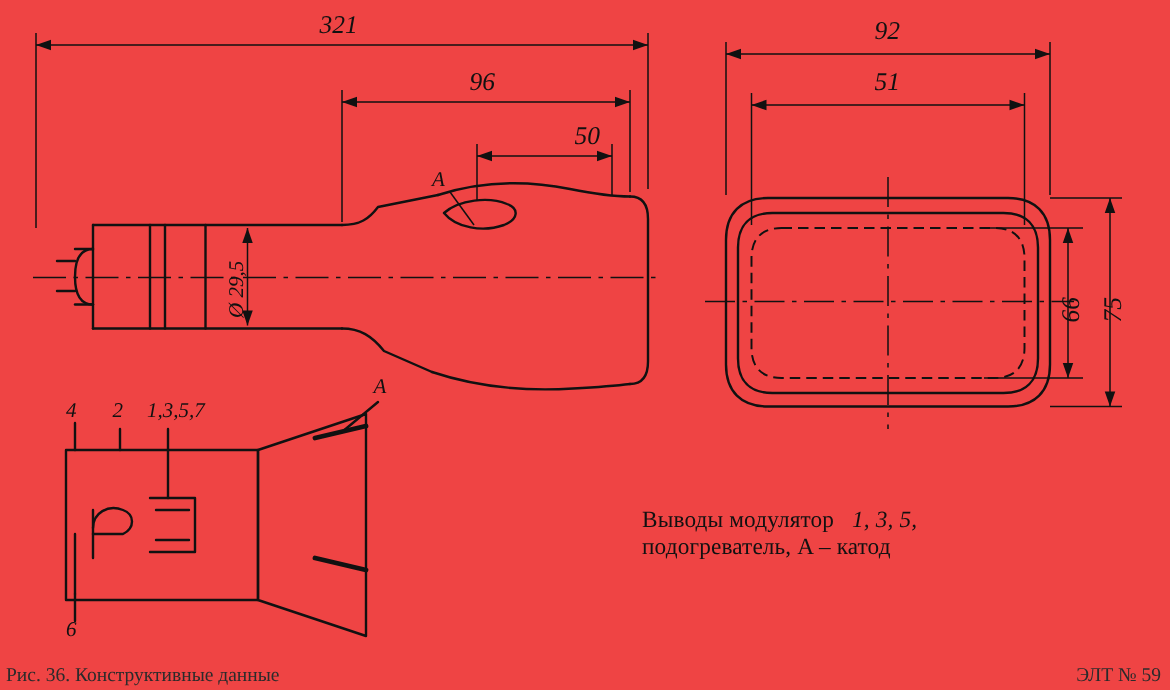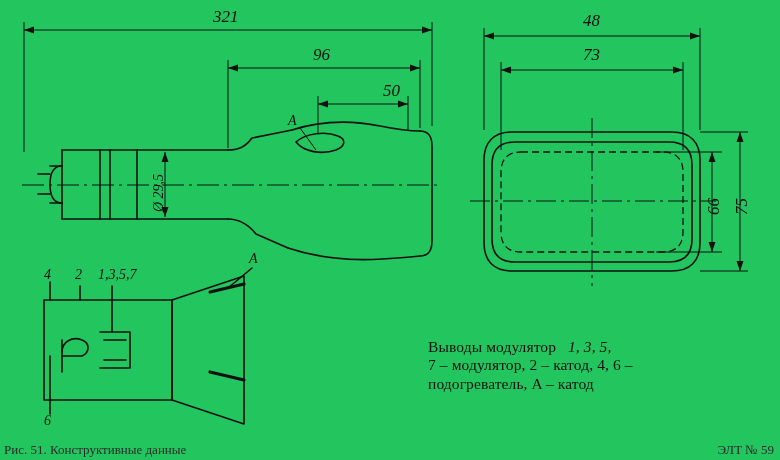--- a/index.html
+++ b/index.html
@@ -4,21 +4,21 @@
 <style>
   html, body {
     margin: 0;
     padding: 0;
     background: #ffffff;
   }
   #page {
     position: relative;
     width: 780px;
     height: 460px;
-    background: #22c55e;
+    background: #ef4444;
     overflow: hidden;
     font-family: "Liberation Serif", serif;
     color: #111;
   }
   .svg-layer {
     position: absolute;
     left: 0;
     top: 0;
     width: 780px;
     height: 460px;
@@ -196,38 +196,37 @@
       <path d="M228,288 L252,268"></path>
     </g>
   </svg>
 
   <div class="lbl" style="left:213px; top:8px;">321</div>
   <div class="lbl" style="left:313px; top:46px;">96</div>
   <div class="lbl" style="left:352px; top:82px;margin-left:31px;">50</div>
   <div class="lbl sm rot" style="left:152px; top:212px;">Ø 29,5</div>
   <div class="lbl sm" style="left:288px; top:114px;">A</div>
 
-  <div class="lbl" style="left:583px; top:12px;">48</div>
-  <div class="lbl" style="left:583px; top:46px;">73</div>
+  <div class="lbl" style="left:583px; top:12px;">92</div>
+  <div class="lbl" style="left:583px; top:46px;">51</div>
   <div class="lbl rot" style="left:705px; top:215px;">66</div>
   <div class="lbl rot" style="left:733px; top:215px;">75</div>
 
   <div class="lbl sm" style="left:44px; top:268px;">4</div>
   <div class="lbl sm" style="left:75px; top:268px;">2</div>
   <div class="lbl sm" style="left:98px; top:268px;font-style:italic;">1,3,5,7</div>
   <div class="lbl sm" style="left:44px; top:414px;">6</div>
   <div class="lbl sm" style="left:249px; top:252px;">A</div>
 
   <div class="caption" style="left:428px; top:338px; width:330px;">
     <div>
       <span>Выводы модулятор</span>
       &nbsp;&nbsp;<i>1,  3,  5,</i>
     </div>
-    <div>7 – модулятор,  2 – катод,  4,  6 –</div>
     <div>подогреватель,  A – катод</div>
   </div>
 
   <div class="bottom-strip">
-    <span class="left">Рис. 51. Конструктивные данные</span>
+    <span class="left">Рис. 36. Конструктивные данные</span>
     <span class="right">ЭЛТ № 59</span>
   </div>
 
 </div>
 
 </body></html>

